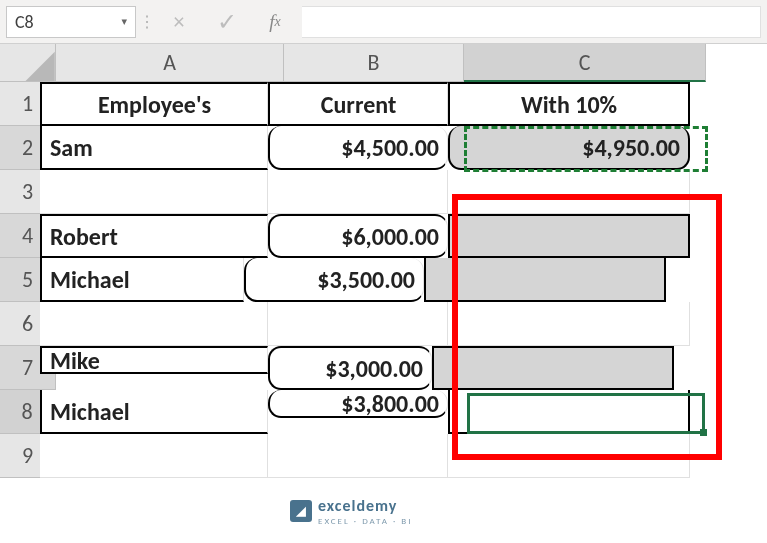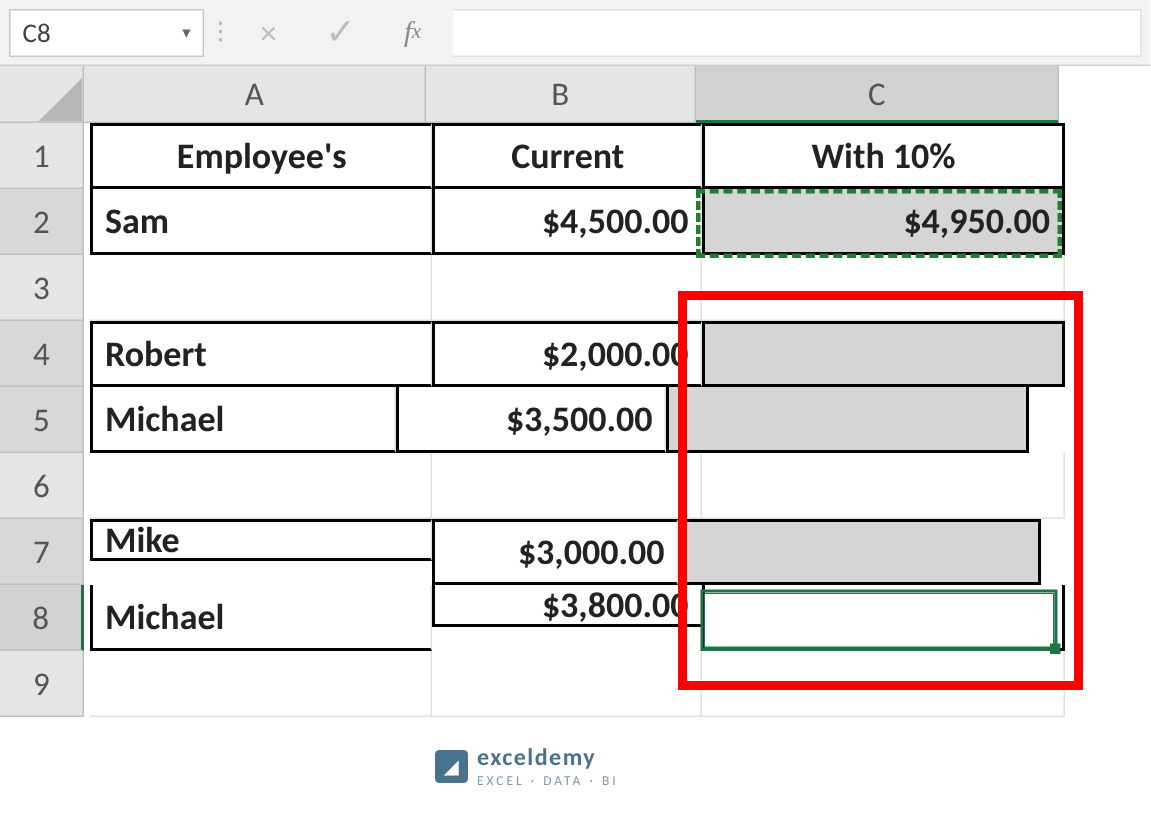--- a/index.html
+++ b/index.html
@@ -114,40 +114,40 @@
     align-items: center;
     justify-content: center;
     font-size: 22px;
     color: #555;
   }
   .row-h.active { background: #d2d2d2; border-right: 2px solid #217346; }
   .row-h.sel { background: #d8d8d8; }
 
   .cells {
     position: absolute;
-    left: 60px; top: 38px;
+    left: 40px; top: 38px;
   }
   .row { display: flex; }
   .cell {
     border-right: 1px solid #e0e0e0;
     border-bottom: 1px solid #e0e0e0;
     font-size: 24px;
     color: #222;
     padding: 0 8px;
     display: flex;
     align-items: center;
     overflow: hidden;
     white-space: nowrap;
     background: #ffffff;
   }
   .cell.header-cell {
     font-weight: 700;
     justify-content: center;
   }
-  .cell.num { justify-content: flex-end; }
+  .cell.num { justify-content: flex-end; border-radius: 13px; }
   .cell.sel-gray { background: #d5d5d5; }
   .b-top { border-top: 2px solid #000 !important; }
   .b-bottom { border-bottom: 2px solid #000 !important; }
   .b-left { border-left: 2px solid #000 !important; font-weight: bold; }
   .b-right { border-right: 2px solid #000 !important; }
 
   
   .marching {
     position: absolute;
     border: 3px dashed #1e7e34;
@@ -248,21 +248,21 @@
     </div>
 
     <div class="row">
       <div class="cell" style="width:228px;height:44px"></div>
       <div class="cell" style="width:180px;height:44px"></div>
       <div class="cell" style="width:242px;height:44px"></div>
     </div>
 
     <div class="row">
       <div class="cell b-top b-left b-bottom" style="width:228px;height:44px">Robert</div>
-      <div class="cell num b-top b-left b-bottom" style="width:180px;height:44px">$2,000.00</div>
+      <div class="cell num b-top b-left b-bottom" style="width:180px;height:44px">$6,000.00</div>
       <div class="cell sel-gray b-top b-left b-bottom b-right" style="width:242px;height:44px"></div>
     </div>
 
     <div class="row">
       <div class="cell b-left b-bottom" style="width:204px;height:44px">Michael</div>
       <div class="cell num b-left b-bottom" style="width:180px;height:44px">$3,500.00</div>
       <div class="cell sel-gray b-left b-bottom b-right" style="width:242px;height:44px"></div>
     </div>
 
     <div class="row">

